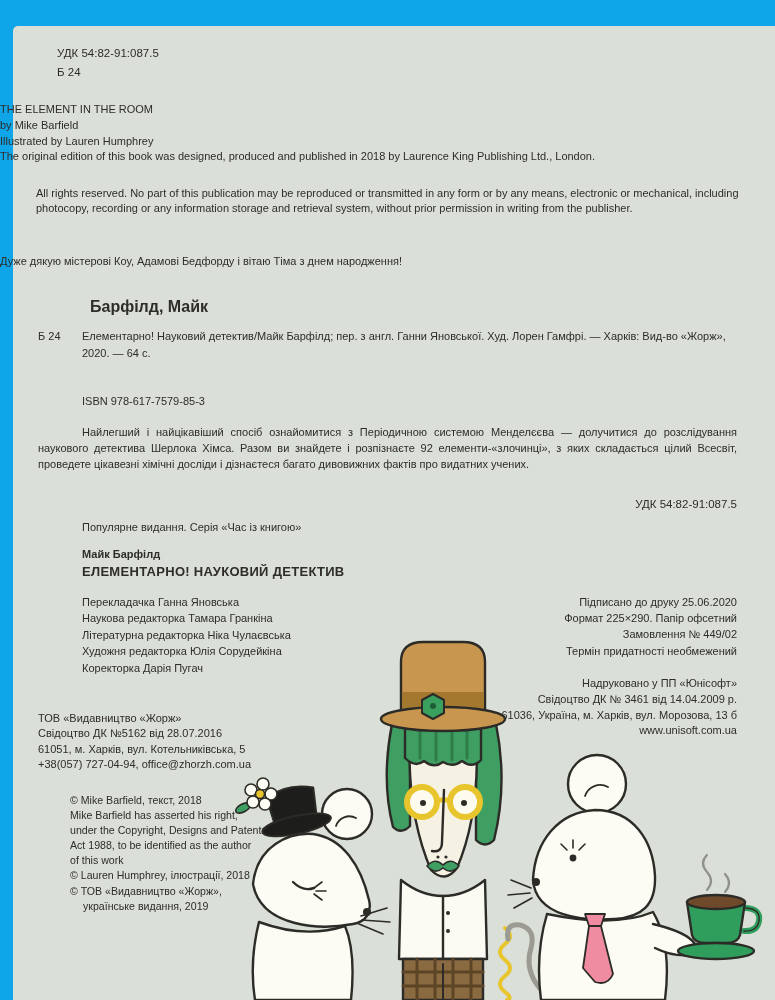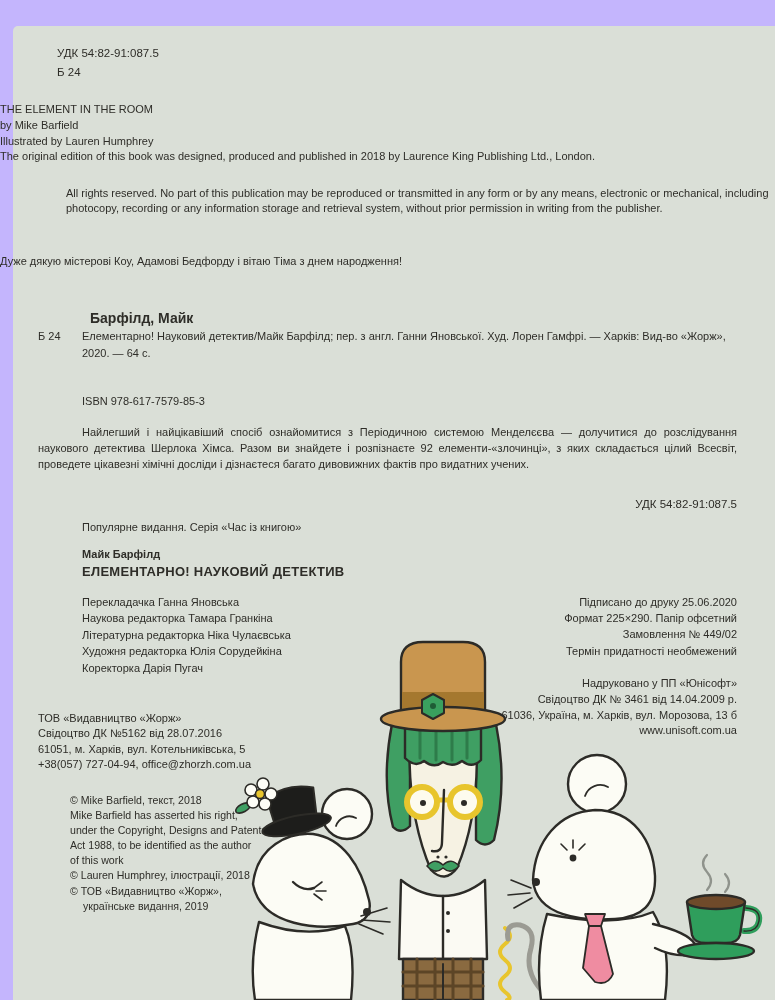--- a/index.html
+++ b/index.html
@@ -3,32 +3,32 @@
 <meta charset="utf-8">
 <style>
   * { margin:0; padding:0; box-sizing:border-box; }
   html, body { width:775px; height:1000px; }
   body {
     background:#ffffff;
     font-family:"Liberation Sans","DejaVu Sans",sans-serif;
     color:#2e2d28;
     overflow:hidden;
   }
-  .canvas { position:relative; width:775px; height:1000px; overflow:hidden; background:#c4b5fd; }
+  .canvas { position:relative; width:775px; height:1000px; overflow:hidden; background:#0ea5e9; }
   .paper { position:absolute; left:13px; top:26px; right:0; bottom:0; background:#dadfd7; border-top-left-radius:5px; }
   .abs { position:absolute; }
   .center { }
   .right { text-align:right; }
   .b { font-weight:bold; }
 
   .udc-top      { left:57px;  top:44px;  font-size:11.5px; line-height:19px; }
   .title-block  { left:0;     top:102px; width:775px; font-size:11px; line-height:15.8px; }
-  .rights       { left:36px;  top:186px; width:703px; font-size:11px; line-height:15.2px;margin-left:30px; }
+  .rights       { left:36px;  top:186px; width:703px; font-size:11px; line-height:15.2px; }
   .dedication   { left:0;     top:255px; width:768px; font-size:11px; }
-  .catalog-author { left:82px; top:310px; font-size:14px;padding-left:8px; }
+  .catalog-author { left:82px; top:298px; font-size:16px;padding-left:8px; }
   .catalog-entry  { left:38px; top:328px; width:699px; font-size:11px; line-height:16.5px; display:flex; }
   .catalog-entry .code { flex:0 0 44px; }
   .catalog-entry .entry { flex:1; }
   .isbn         { left:82px;  top:395px; font-size:11px; }
   .annotation   { left:38px;  top:424px; width:699px; font-size:11px; line-height:16px; text-align:justify; text-indent:44px; }
   .udc-bottom   { right:38px; top:498px; font-size:11.5px; }
   .series       { left:82px;  top:521px; font-size:11px; }
   .edition-author { left:82px; top:548px; font-size:11px; }
   .edition-title  { left:82px; top:564px; font-size:13px; letter-spacing:.3px; }
   .credits      { left:82px;  top:594px; font-size:11px; line-height:16.4px; }

